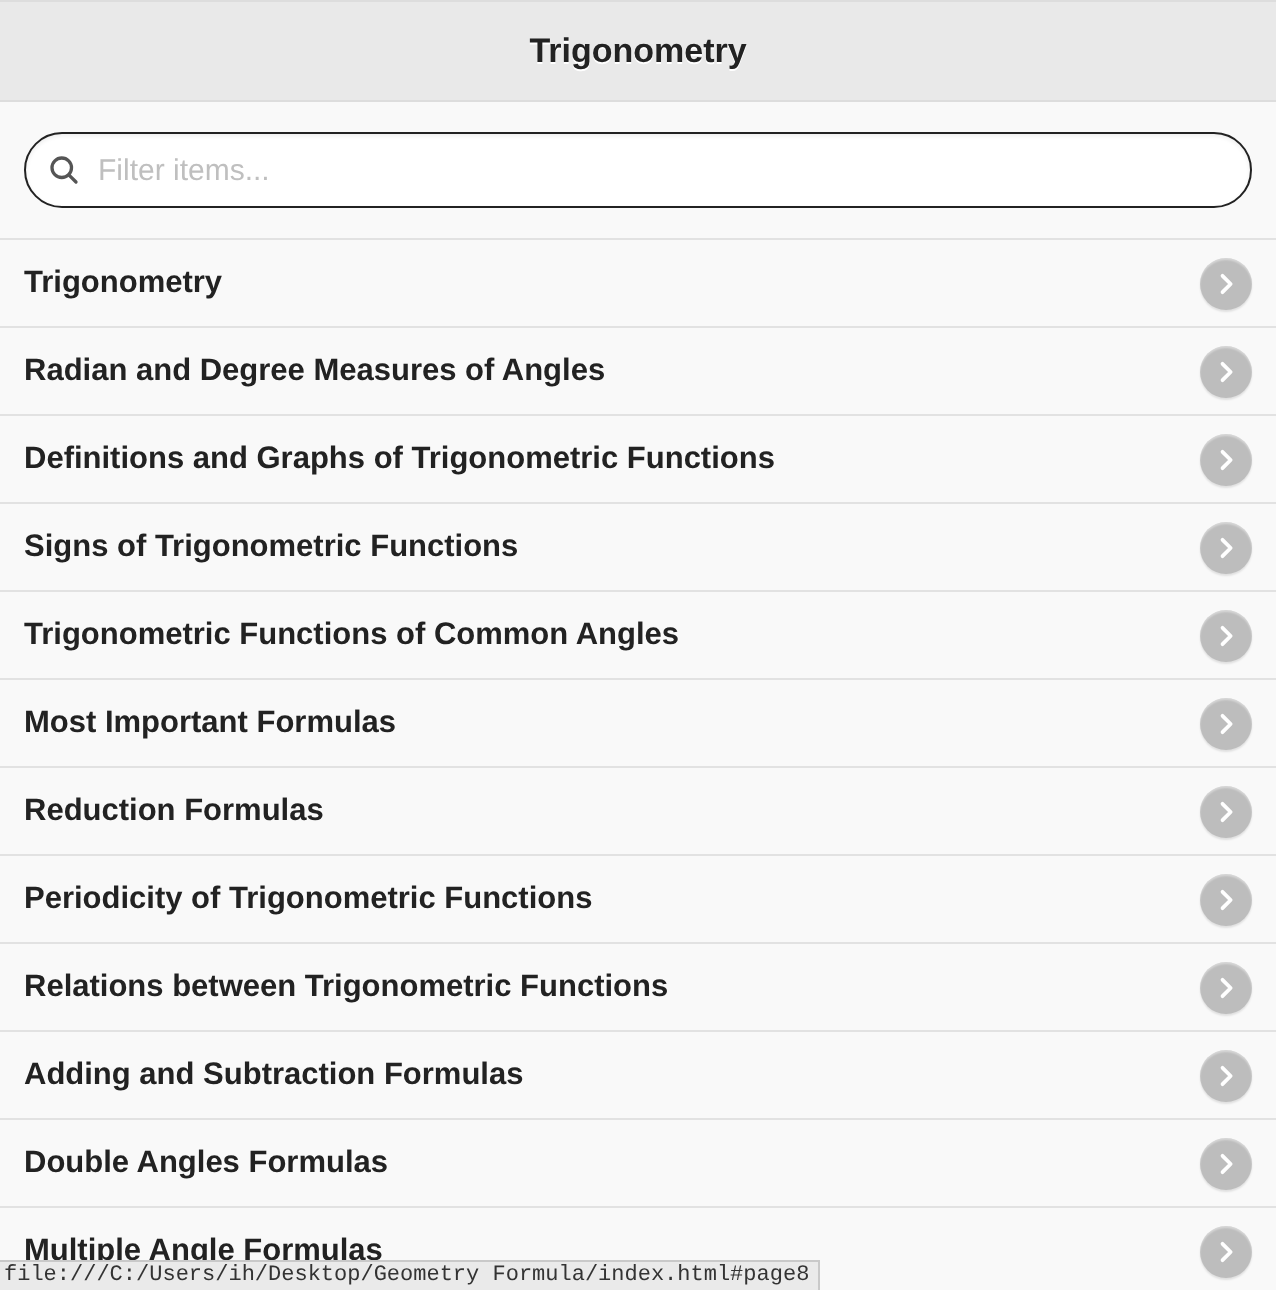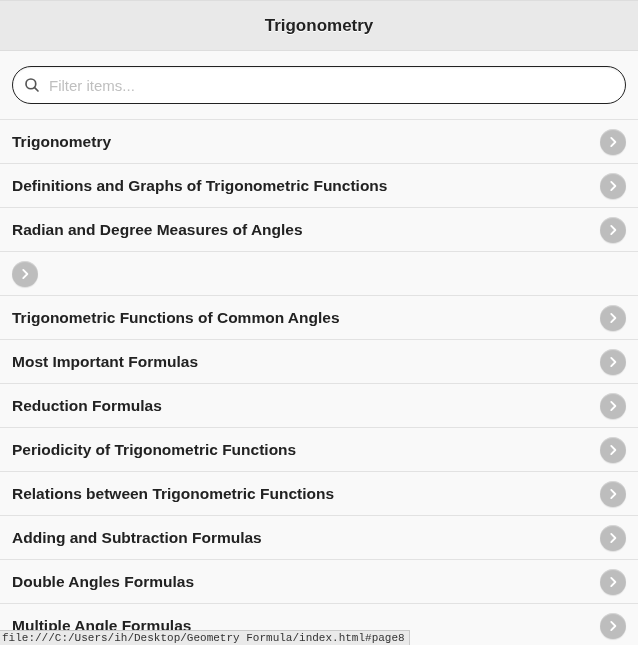--- a/index.html
+++ b/index.html
@@ -148,36 +148,37 @@
   <ul class="list">
       <li class="list-item">
         <span class="label">Trigonometry</span>
         <span class="chev">
           <svg viewBox="0 0 24 24">
             <path d="M9 5 L16 12 L9 19" fill="none" stroke="#ffffff" stroke-width="3.2" stroke-linecap="round" stroke-linejoin="round"></path>
           </svg>
         </span>
       </li>
       <li class="list-item">
+        <span class="label">Radian and Degree Measures of Angles</span>
+        <span class="chev">
+          <svg viewBox="0 0 24 24">
+            <path d="M9 5 L16 12 L9 19" fill="none" stroke="#ffffff" stroke-width="3.2" stroke-linecap="round" stroke-linejoin="round"></path>
+          </svg>
+        </span>
+      </li>
+      <li class="list-item">
         <span class="label">Definitions and Graphs of Trigonometric Functions</span>
         <span class="chev">
           <svg viewBox="0 0 24 24">
             <path d="M9 5 L16 12 L9 19" fill="none" stroke="#ffffff" stroke-width="3.2" stroke-linecap="round" stroke-linejoin="round"></path>
           </svg>
         </span>
       </li>
       <li class="list-item">
-        <span class="label">Radian and Degree Measures of Angles</span>
-        <span class="chev">
-          <svg viewBox="0 0 24 24">
-            <path d="M9 5 L16 12 L9 19" fill="none" stroke="#ffffff" stroke-width="3.2" stroke-linecap="round" stroke-linejoin="round"></path>
-          </svg>
-        </span>
-      </li>
-      <li class="list-item">
+        <span class="label">Signs of Trigonometric Functions</span>
         <span class="chev">
           <svg viewBox="0 0 24 24">
             <path d="M9 5 L16 12 L9 19" fill="none" stroke="#ffffff" stroke-width="3.2" stroke-linecap="round" stroke-linejoin="round"></path>
           </svg>
         </span>
       </li>
       <li class="list-item">
         <span class="label">Trigonometric Functions of Common Angles</span>
         <span class="chev">
           <svg viewBox="0 0 24 24">

